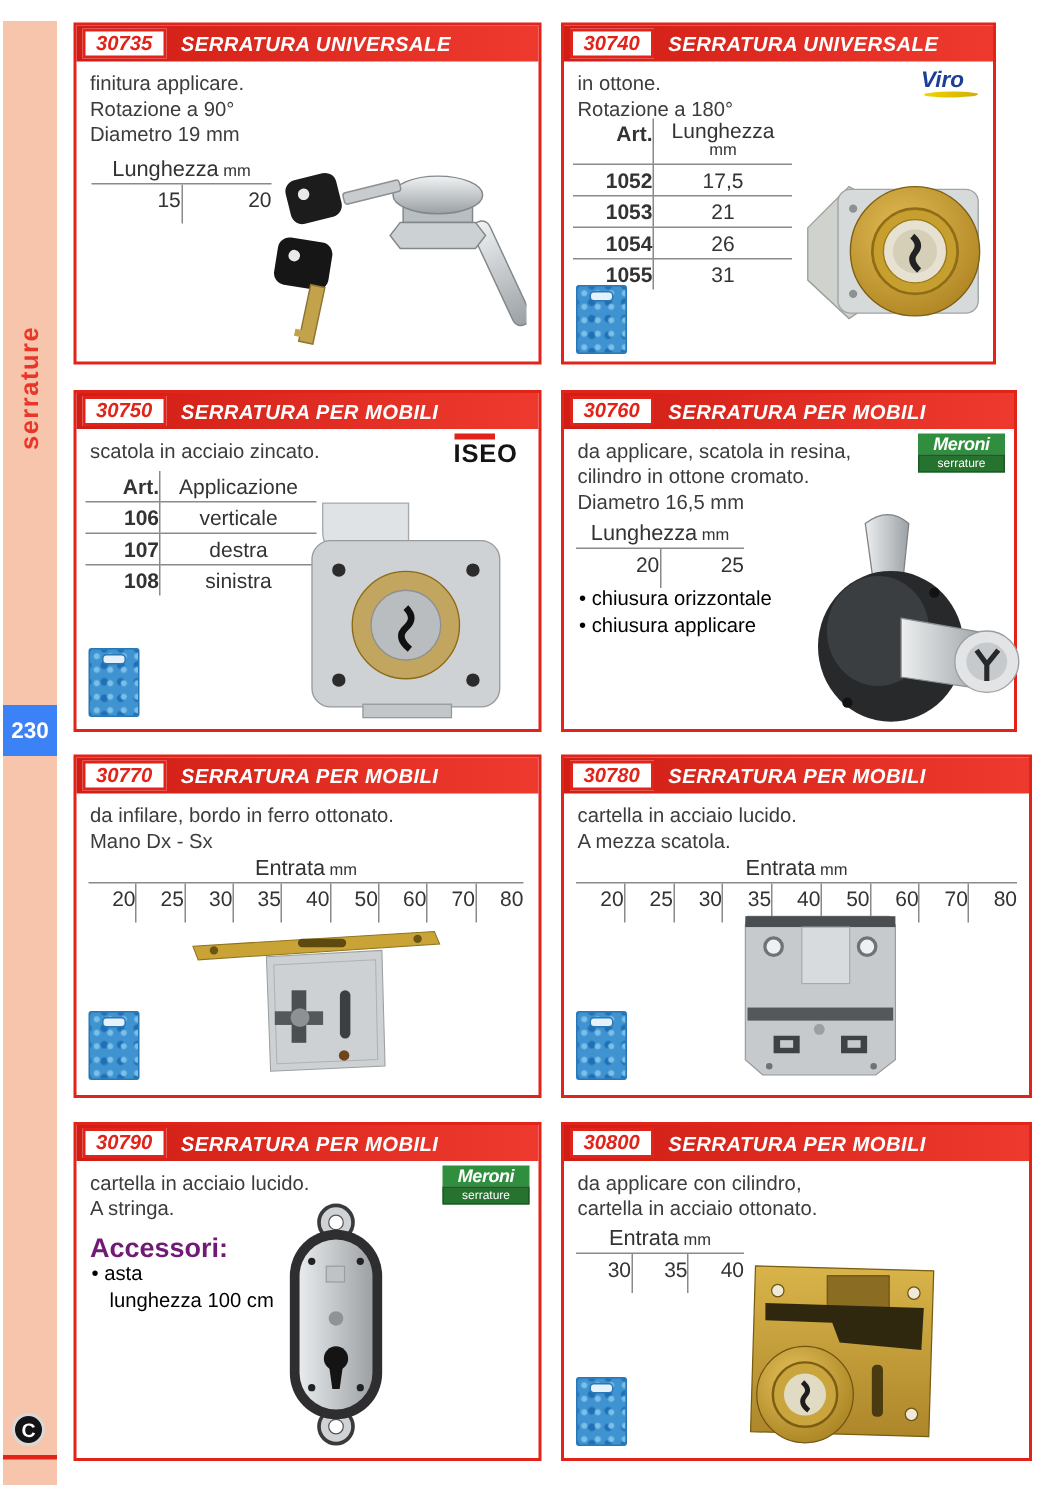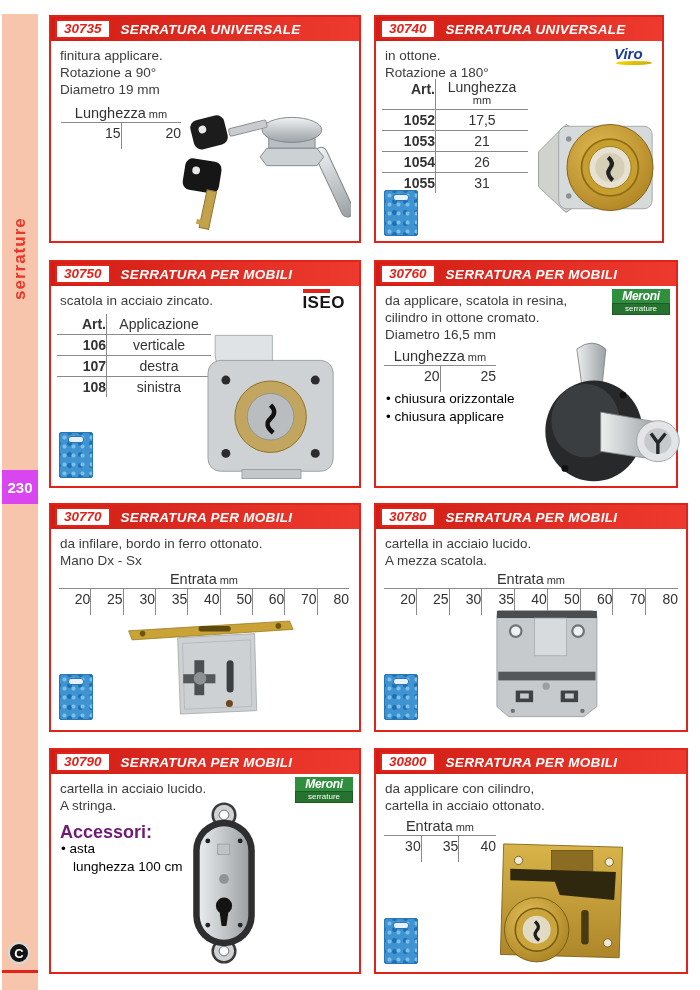--- a/index.html
+++ b/index.html
@@ -11,21 +11,21 @@
 
   
   .sidebar { position:absolute; left:2px; top:14px; width:36px; height:976px; background:#f6c5ab; }
   .sidebar-label {
     position:absolute; top:185px; left:0; width:36px; height:120px;
     display:flex; align-items:center; justify-content:center;
     writing-mode:vertical-rl; transform:rotate(180deg);
     color:#e8362a; font-weight:bold; font-size:17px; letter-spacing:1px;
   }
   .page-num {
-    position:absolute; left:0; top:456px; width:36px; height:34px; background:#d946ef;
+    position:absolute; left:0; top:456px; width:36px; height:34px; background:#3b82f6;
     color:#fff; font-weight:bold; font-size:15px;
     display:flex; align-items:center; justify-content:center;
   }
   .c-logo {
     position:absolute; left:6px; top:928px; width:22px; height:22px; border-radius:50%;
     background:#141414; color:#fff; font-weight:bold; font-size:13px;
     border:2px solid #d8d8d8;
     display:flex; align-items:center; justify-content:center;
   }
   .sidebar-rule { position:absolute; left:0; top:956px; width:36px; height:3px; background:#e2231a; }

